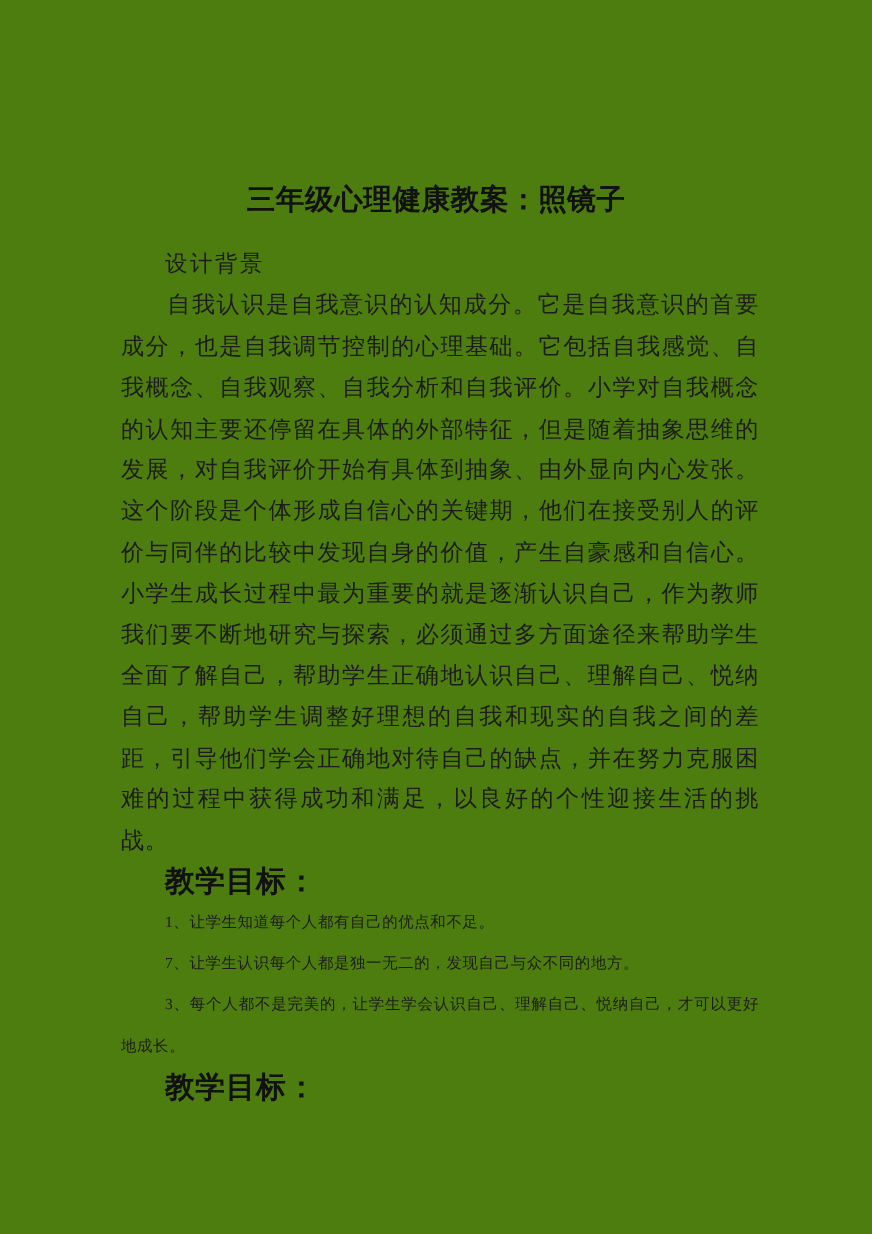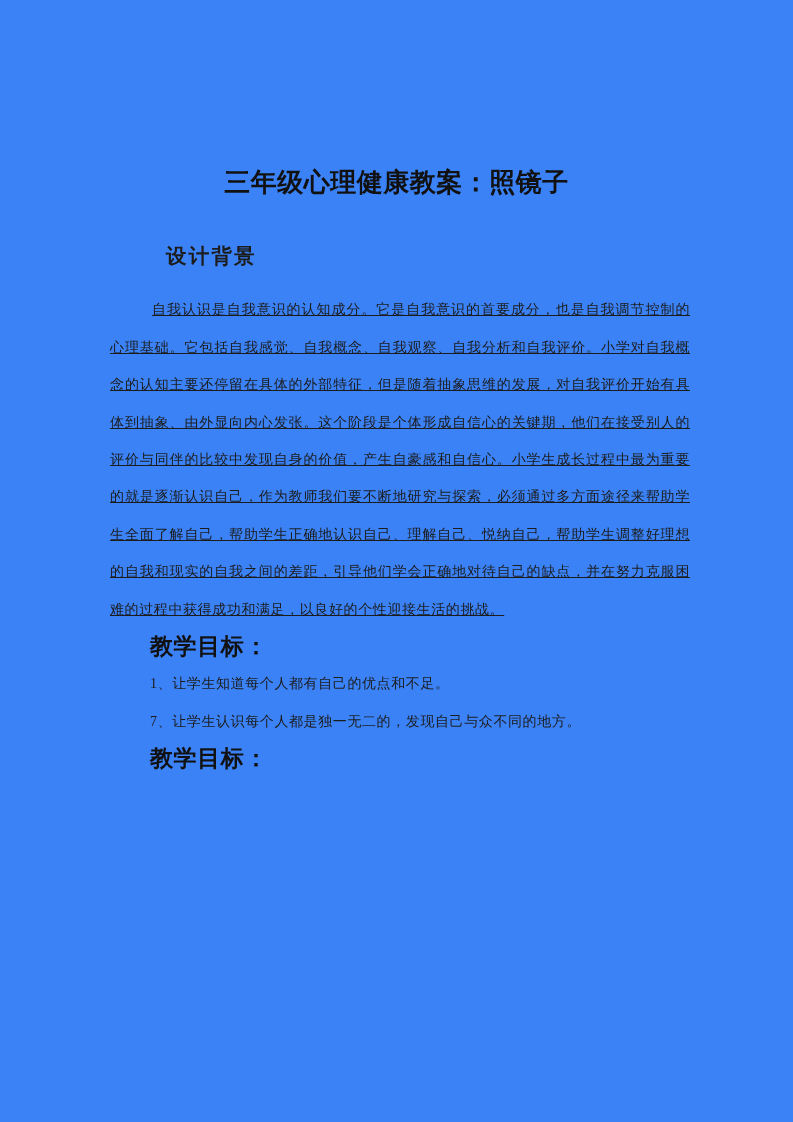--- a/index.html
+++ b/index.html
@@ -4,21 +4,21 @@
 <style>
   html, body {
     margin: 0;
     padding: 0;
     background: #ffffff;
   }
   .page {
     position: relative;
     width: 793px;
     height: 1122px;
-    background: #3b82f6;
+    background: #4d7c0f;
     margin: 0 auto;
     overflow: hidden;
     font-family: "Liberation Serif", "DejaVu Serif", serif;
     color: #1a1a1a;
     -webkit-font-smoothing: antialiased;
   }
 
   
   .doc-title {
     position: absolute;
@@ -37,57 +37,56 @@
 
   
   .body-block {
     position: absolute;
     top: 222px;
     left: 110px;
     width: 580px;
   }
 
   .para {
-    font-size: 14px;
+    font-size: 21px;
     line-height: 37.4px;
     text-align: justify;
     text-justify: inter-ideograph;
     letter-spacing: 0.6px;
     margin: 0;
     color: #1c1c1c;
     font-family: "Liberation Serif", "DejaVu Serif", serif;
-    text-decoration: underline;
   }
 
   
   .indent-2 {
     text-indent: 42px;
   }
 
   
   .sub-heading {
     font-family: "DejaVu Sans", "Liberation Sans", sans-serif;
     font-weight: bold;
-    font-size: 23px;
+    font-size: 27px;
     line-height: 37.4px;
     letter-spacing: 0.6px;
     text-indent: 40px;
     margin: 0;
     color: #111111;
   }
 
   
   .plain-heading {
     font-family: "Liberation Serif", "DejaVu Serif", serif;
-    font-weight: bold;
+    font-weight: normal;
     font-size: 20.5px;
     line-height: 37.4px;
     letter-spacing: 2.2px;
     text-indent: 40px;
-    margin: 16px;
+    margin: 0;
     color: #1c1c1c;
   }
 
   .list-item {
     font-size: 14px;
     line-height: 37.4px;
     text-align: justify;
     text-justify: inter-ideograph;
     letter-spacing: 0.6px;
     text-indent: 40px;
@@ -107,20 +106,21 @@
 
     <div>
       <p class="plain-heading">设计背景</p>
       <p class="para indent-2">自我认识是自我意识的认知成分。它是自我意识的首要成分，也是自我调节控制的心理基础。它包括自我感觉、自我概念、自我观察、自我分析和自我评价。小学对自我概念的认知主要还停留在具体的外部特征，但是随着抽象思维的发展，对自我评价开始有具体到抽象、由外显向内心发张。这个阶段是个体形成自信心的关键期，他们在接受别人的评价与同伴的比较中发现自身的价值，产生自豪感和自信心。小学生成长过程中最为重要的就是逐渐认识自己，作为教师我们要不断地研究与探索，必须通过多方面途径来帮助学生全面了解自己，帮助学生正确地认识自己、理解自己、悦纳自己，帮助学生调整好理想的自我和现实的自我之间的差距，引导他们学会正确地对待自己的缺点，并在努力克服困难的过程中获得成功和满足，以良好的个性迎接生活的挑战。</p>
     </div>
 
     <div>
       <p class="sub-heading">教学目标：</p>
       <p class="list-item">1、让学生知道每个人都有自己的优点和不足。</p>
       <p class="list-item">7、让学生认识每个人都是独一无二的，发现自己与众不同的地方。</p>
+      <p class="list-item">3、每个人都不是完美的，让学生学会认识自己、理解自己、悦纳自己，才可以更好地成长。</p>
     </div>
 
     <div>
       <p class="sub-heading">教学目标：</p>
     </div>
 
   </div>
 </div>
 
 </body></html>

